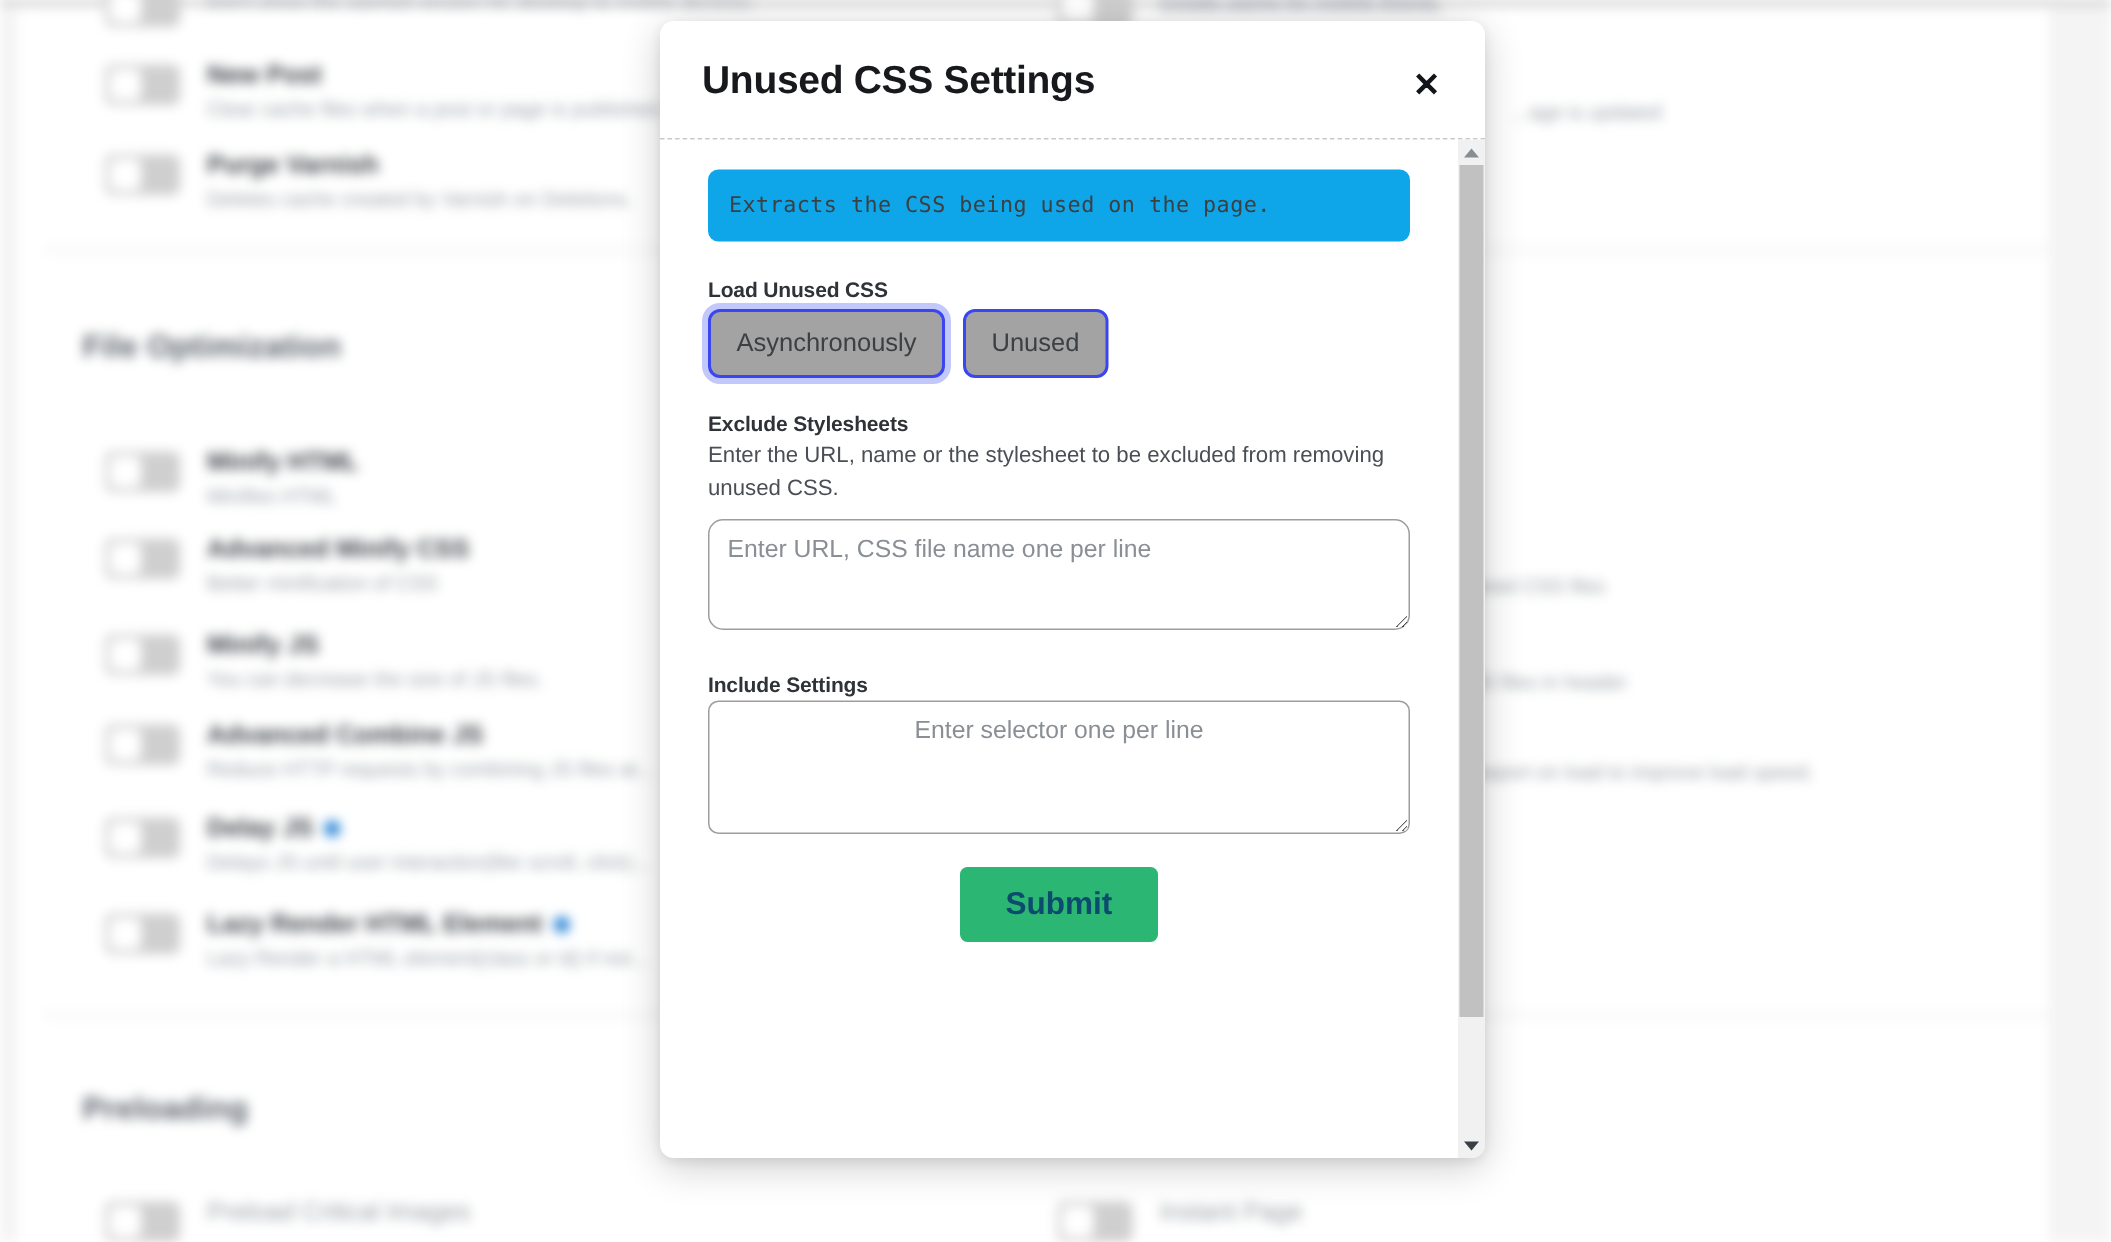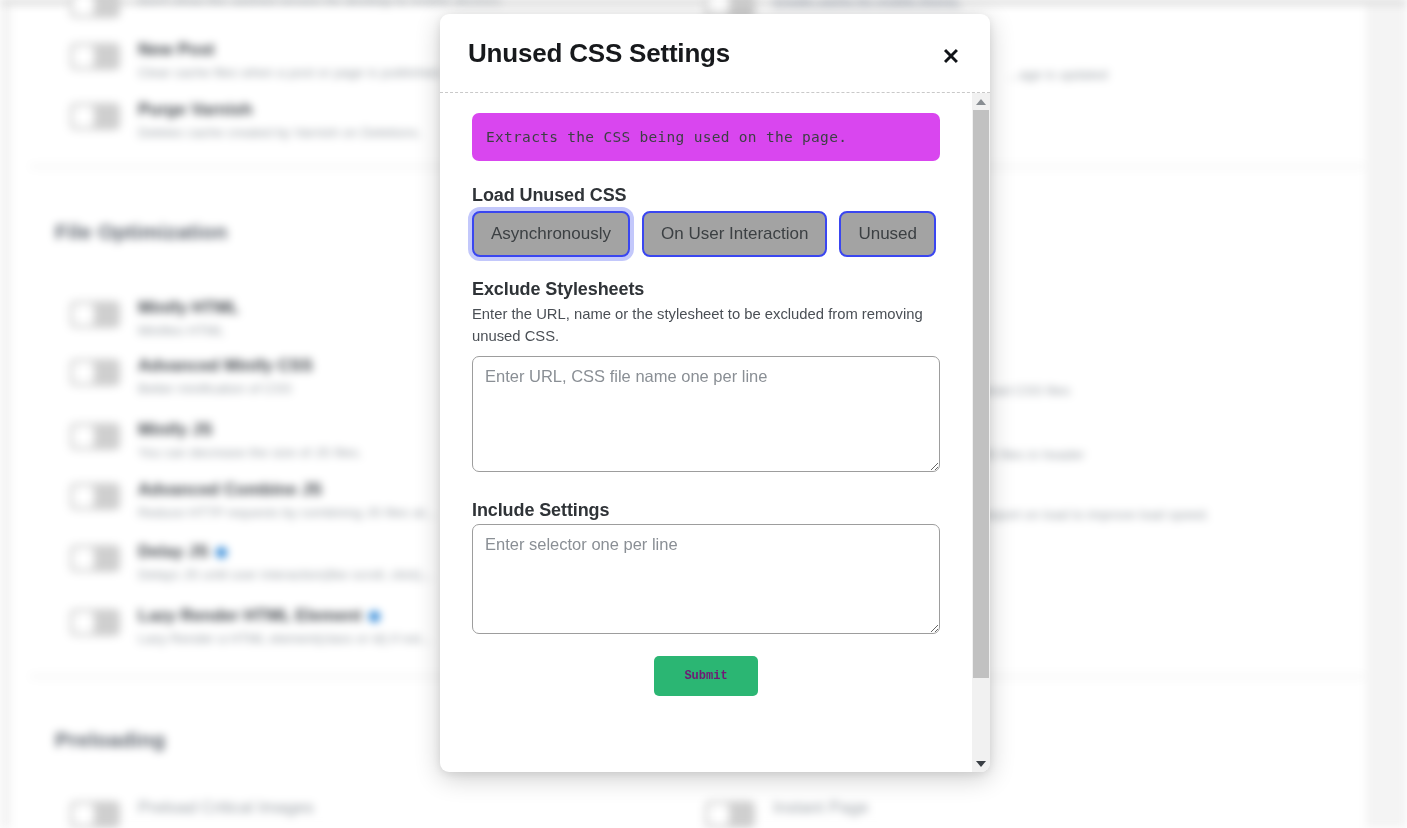--- a/index.html
+++ b/index.html
@@ -161,32 +161,32 @@
     overflow: hidden;
   }
   .modal-body {
     position: absolute;
     inset: 0 18px 0 0;
     padding: 20px 32px 0 32px;
     overflow: hidden;
   }
 
   .code-note {
-    background: #d946ef;
+    background: #0ea5e9;
     border-radius: 7px;
     padding: 16px 14px;
     font-family: "DejaVu Sans Mono", "Liberation Mono", monospace;
     font-size: 14.5px;
     color: #3c4043;
     letter-spacing: 0.3px;
     margin-bottom: 24px;
   }
 
   .field-label {
-    font-size: 18px;
+    font-size: 14px;
     font-weight: bold;
     color: #2f3337;
     margin-bottom: 3px;
     letter-spacing: -0.1px;
   }
   .field-desc {
     font-size: 14.8px;
     color: #4a4f55;
     line-height: 22px;
     margin-bottom: 9px;
@@ -221,34 +221,34 @@
     border-radius: 7px;
     background: #ffffff;
     padding: 10px 12px;
     font-size: 16.5px;
     font-family: "Liberation Sans", sans-serif;
     color: #3c4043;
     resize: vertical;
     outline: none;
   }
   .ta::placeholder { color: #8a8f95; }
-  #exclude-stylesheets-textarea { height: 116px; margin-bottom: 28px; }
-  #include-selectors-textarea  { height: 110px; margin-bottom: 22px; }
+  #exclude-stylesheets-textarea { height: 74px; margin-bottom: 28px; border-radius: 10px; }
+  #include-selectors-textarea  { height: 89px; margin-bottom: 22px; text-align: center; }
 
   .submit-wrap { text-align: center; }
   .submit-btn {
     background: #2bb673;
-    color: #701a75;
+    color: #0c4a6e;
     border: none;
     border-radius: 5px;
     padding: 13px 30px;
-    font-size: 12px;
+    font-size: 21px;
     font-weight: bold;
     cursor: pointer;
-    font-family: Liberation Mono, monospace;
+    font-family: Liberation Sans, sans-serif;
   }
 
   
   .scrollbar {
     position: absolute;
     top: 0; right: 0; bottom: 0;
     width: 18px;
     background: #f1f1f1;
     display: flex;
     flex-direction: column;
@@ -434,21 +434,20 @@
 
     <div class="modal-body-wrap">
       <div class="modal-body">
 
         <div class="code-note">Extracts the CSS being used on the page.</div>
 
         <div>
           <div class="field-label">Load Unused CSS</div>
           <div class="btn-group">
             <button class="opt-btn focused">Asynchronously</button>
-            <button class="opt-btn">On User Interaction</button>
             <button class="opt-btn">Unused</button>
           </div>
         </div>
 
         <div>
           <div class="field-label">Exclude Stylesheets</div>
           <div class="field-desc">Enter the URL, name or the stylesheet to be excluded from removing unused CSS.</div>
           <textarea class="ta" id="exclude-stylesheets-textarea" placeholder="Enter URL, CSS file name one per line" style=""></textarea>
         </div>
 

